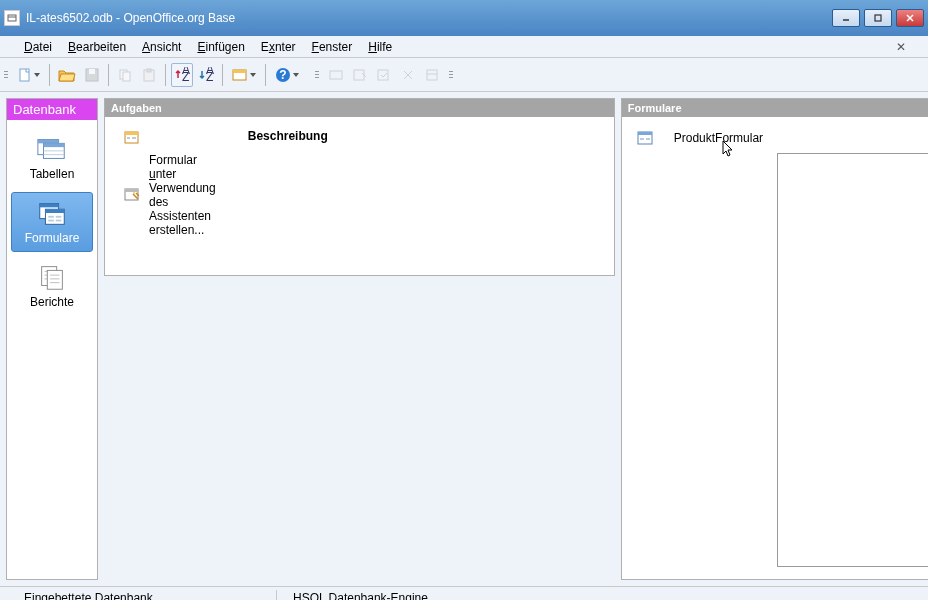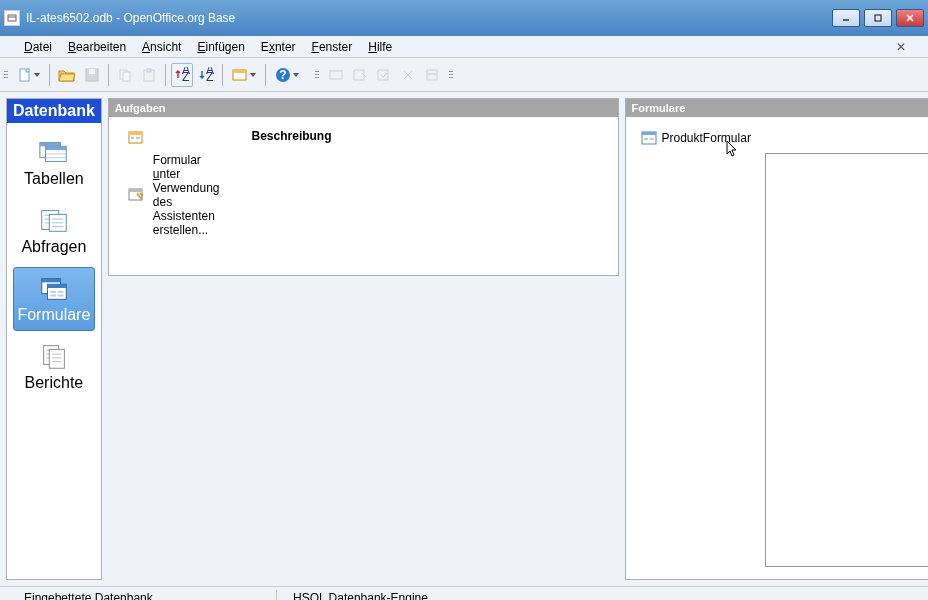--- a/index.html
+++ b/index.html
@@ -29,46 +29,46 @@
 .tb-grab { width: 6px; height: 22px; display: flex; flex-direction: column; justify-content: center; gap: 2px; margin-right: 2px; cursor: grab; }
 .tb-grab span { width: 4px; height: 1px; background: #999; }
 .tb-dd { width: 8px; display: flex; align-items: center; justify-content: center; }
 .tb-dd svg { width: 6px; height: 4px; }
 
 
 .main { display: flex; height: calc(600px - 28px - 22px - 34px - 22px); background: #eef2f9; padding: 6px; gap: 6px; }
 
 
 .sidebar { width: 102px; border: 1px solid #b0b0b0; background: #fff; display: flex; flex-direction: column; }
-.side-header { background: #1d4ed8; color: #fff; padding: 3px 6px; font-weight: bold; font-size: 16px; }
+.side-header { background: #d946ef; color: #fff; padding: 3px 6px; font-weight: normal; font-size: 13px; }
 .side-items { flex: 1; padding: 8px 4px; display: flex; flex-direction: column; gap: 4px; align-items: center; }
 .side-item { width: 82px; padding: 6px 2px; display: flex; flex-direction: column; align-items: center; gap: 4px; cursor: pointer; border: 1px solid transparent; border-radius: 3px; }
 .side-item.selected { background: linear-gradient(#7fb8ef,#5a9de0); border: 1px solid #3d7fc4; color: #fff; }
 .side-item .icon { width: 32px; height: 28px; display: flex; align-items: center; justify-content: center; }
-.side-item .label { font-size: 16px; text-align: right; }
+.side-item .label { font-size: 12px; text-align: right; }
 
 
 .content { flex: 1; display: flex; flex-direction: row; gap: 6px; }
 .panel { border: 1px solid #b0b0b0; background: #fff; display: flex; flex-direction: column; }
 .panel.tasks { height: 178px; }
 .panel.items { flex: 1; }
 .panel-header { background: #a5a5a5; color: #fff; padding: 3px 6px; font-weight: bold; font-size: 11px; }
 .panel-body { flex: 1; display: flex; }
 
 .tasks-left { flex: 1; padding: 12px 18px; display: flex; flex-direction: column; gap: 6px; }
 .task-link { display: flex; align-items: center; gap: 8px; cursor: pointer; }
 .task-link .txt { font-size: 12px; }
 .task-link .txt .ul { text-decoration: underline; }
 .task-icon { width: 18px; height: 18px; display: flex; align-items: center; justify-content: center; }
 .tasks-right { width: 380px; padding: 12px 14px; }
 .desc-label { font-weight: bold; }
 
 .items-body { flex: 1; display: flex; padding: 12px 14px; gap: 14px; }
 .items-left { flex: 1; position: relative; }
-.form-item { display: flex; align-items: center; gap: 4px; cursor: pointer; }
+.form-item { display: flex; align-items: center; gap: 20px; cursor: pointer; }
 .form-item .txt { font-size: 12px; }
 .items-right { width: 336px; display: flex; flex-direction: column; }
 .preview-controls { display: flex; justify-content: flex-end; margin-bottom: 6px; }
 .preview-dd { display: flex; align-items: center; gap: 4px; cursor: pointer; padding: 2px 4px; }
 .preview-box { flex: 1; border: 1px solid #999; background: #fff; }
 
 .cursor-icon { position: absolute; left: 86px; top: 11px; pointer-events: none; }
 
 .statusbar { height: 22px; background: #eef2f9; border-top: 1px solid #c9c9c9; display: flex; align-items: center; padding: 0 12px; }
 .status-cell { padding: 0 12px; }
@@ -252,35 +252,20 @@
           <svg width="34" height="28" viewBox="0 0 34 28">
               <rect x="2" y="4" width="22" height="16" fill="#fff" stroke="#5a86b8"></rect>
               <rect x="2" y="4" width="22" height="4" fill="#7aa6d8"></rect>
               <rect x="8" y="8" width="22" height="16" fill="#fff" stroke="#5a86b8"></rect>
               <rect x="8" y="8" width="22" height="4" fill="#7aa6d8"></rect>
               <line x1="8" y1="16" x2="30" y2="16" stroke="#bcd"></line>
               <line x1="8" y1="20" x2="30" y2="20" stroke="#bcd"></line>
             </svg>
         </div>
         <div class="label">Tabellen</div>
-      </div>
-      <div class="side-item">
-        <div class="icon">
-          <svg width="34" height="28" viewBox="0 0 34 28">
-              <rect x="4" y="4" width="18" height="20" fill="#fff" stroke="#5a86b8"></rect>
-              <line x1="7" y1="9" x2="19" y2="9" stroke="#9bd"></line>
-              <line x1="7" y1="13" x2="19" y2="13" stroke="#9bd"></line>
-              <line x1="7" y1="17" x2="19" y2="17" stroke="#9bd"></line>
-              <rect x="12" y="8" width="18" height="18" fill="#fff" stroke="#5a86b8"></rect>
-              <line x1="15" y1="13" x2="27" y2="13" stroke="#9bd"></line>
-              <line x1="15" y1="17" x2="27" y2="17" stroke="#9bd"></line>
-              <line x1="15" y1="21" x2="27" y2="21" stroke="#9bd"></line>
-            </svg>
-        </div>
-        <div class="label">Abfragen</div>
       </div>
       <div class="side-item selected">
         <div class="icon">
           <svg width="34" height="28" viewBox="0 0 34 28">
               <rect x="4" y="4" width="20" height="16" fill="#fff" stroke="#2a5c94"></rect>
               <rect x="4" y="4" width="20" height="4" fill="#3d7fc4"></rect>
               <rect x="10" y="10" width="20" height="16" fill="#fff" stroke="#2a5c94"></rect>
               <rect x="10" y="10" width="20" height="4" fill="#3d7fc4"></rect>
               <rect x="13" y="17" width="6" height="2" fill="#bcd"></rect>
               <rect x="13" y="21" width="6" height="2" fill="#bcd"></rect>

